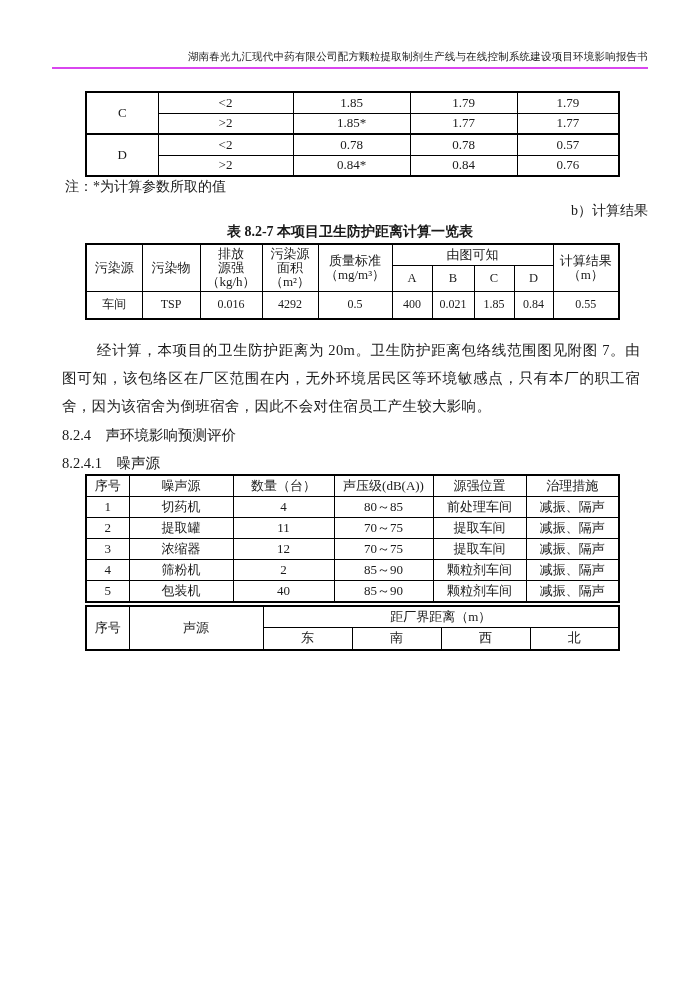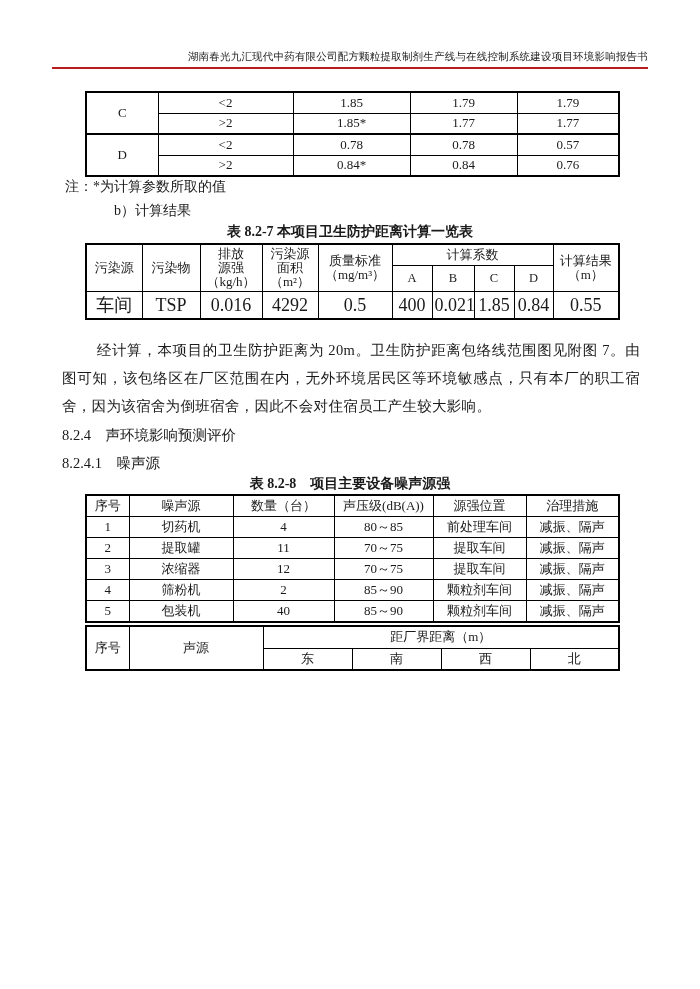--- a/index.html
+++ b/index.html
@@ -2,50 +2,50 @@
 <html><head>
 <meta charset="utf-8">
 <style>
   * { margin:0; padding:0; box-sizing:border-box; }
   html,body { background:#fff; }
   body { font-family:"Liberation Serif","DejaVu Serif",serif; color:#1a1a1a; }
   .page { position:relative; width:700px; height:989px; background:#fff; overflow:hidden; margin:0 auto; }
   .content { margin:0 52px; width:596px; }
 
   
-  .doc-header { padding-top:50px; padding-bottom:3px; border-bottom:2px solid #b91c1c;
+  .doc-header { padding-top:50px; padding-bottom:3px; border-bottom:2px solid #d946ef;
     text-align:right; font-size:10.5px; letter-spacing:0.2px; color:#222; }
 
   
   table.tbl { border-collapse:collapse; border:2px solid #000; margin-left:33px; table-layout:fixed; }
   table.tbl td, table.tbl th { border:1px solid #000; text-align:center; vertical-align:middle;
     font-size:13px; font-weight:normal; padding:1px 2px; overflow:hidden; }
   .prewrap { white-space:pre-line; line-height:14px; }
 
   
   .cont-tbl { width:533px; margin-top:22px; }
   .cont-tbl td { height:21px; }
   .cont-tbl tr.grp td { border-top:2px solid #000; }
 
   .note-line { font-size:14px; margin:2px 0 0 13px; line-height:15px; }
 
-  .sub-heading { font-size:14px; margin:8px 0 0 62px; line-height:17px; }
+  .sub-heading { font-size:14px; margin:8px 0 0 62px; line-height:17px;text-align:right; }
 
   .para { font-size:14.5px; line-height:28px; text-align:justify; text-indent:2.4em;
     margin:8px 0 0 10px; width:578px; letter-spacing:0.3px; }
   .para.tight { margin-top:3px; }
 
   .tbl-caption { text-align:center; font-weight:bold; font-size:14px; line-height:18px; margin-top:4px; }
 
   
   .t827 { width:533px; margin-top:2px; }
   .t827 th, .t827 td { font-size:12px; }
   .t827 tr.hdr1 td { height:20px; }
   .t827 tr.hdr2 td { height:26px; font-size:12.5px; }
-  .t827 tr.data td { height:27px; font-size:18px; }
+  .t827 tr.data td { height:27px; font-size:12px; }
 
   .heading-824 { font-size:14.5px; margin:6px 0 0 10px; line-height:19px; }
   .heading-8241 { font-size:14.5px; margin:9px 0 0 10px; line-height:19px; }
 
   
   .t828 { width:533px; margin-top:1px; }
   .t828 td { height:21px; font-size:12.5px; }
 
   
   .t829 { width:533px; margin-top:2px; }
@@ -128,21 +128,21 @@
           <td rowspan="2">污染源</td>
           <td rowspan="2">污染物</td>
           <td rowspan="2" class="prewrap">排放
 源强
 （kg/h）</td>
           <td rowspan="2" class="prewrap">污染源
 面积
 （m²）</td>
           <td rowspan="2" class="prewrap">质量标准
 （mg/m³）</td>
-          <td colspan="4">计算系数</td>
+          <td colspan="4">由图可知</td>
           <td rowspan="2" class="prewrap">计算结果
 （m）</td>
         </tr>
         <tr class="hdr2">
           <td>A</td>
           <td>B</td>
           <td>C</td>
           <td>D</td>
         </tr>
         <tr class="data">
@@ -159,21 +159,20 @@
         </tr>
       </tbody>
     </table>
 
     <p class="para" style="margin-top:16px">经计算，本项目的卫生防护距离为 20m。卫生防护距离包络线范围图见附图 7。由图可知，该包络区在厂区范围在内，无外环境居民区等环境敏感点，只有本厂的职工宿舍，因为该宿舍为倒班宿舍，因此不会对住宿员工产生较大影响。</p>
 
     <div class="heading-824">8.2.4　声环境影响预测评价</div>
     <div class="heading-8241">8.2.4.1　噪声源</div>
 
 
-    <div class="tbl-caption cap-828">表 8.2-8　项目主要设备噪声源强</div>
 
     <table class="tbl t828">
       <colgroup>
         <col style="width:43px">
           <col style="width:104px">
           <col style="width:101px">
         <col style="width:99px">
           <col style="width:93px">
           <col style="width:93px">
       </colgroup>

